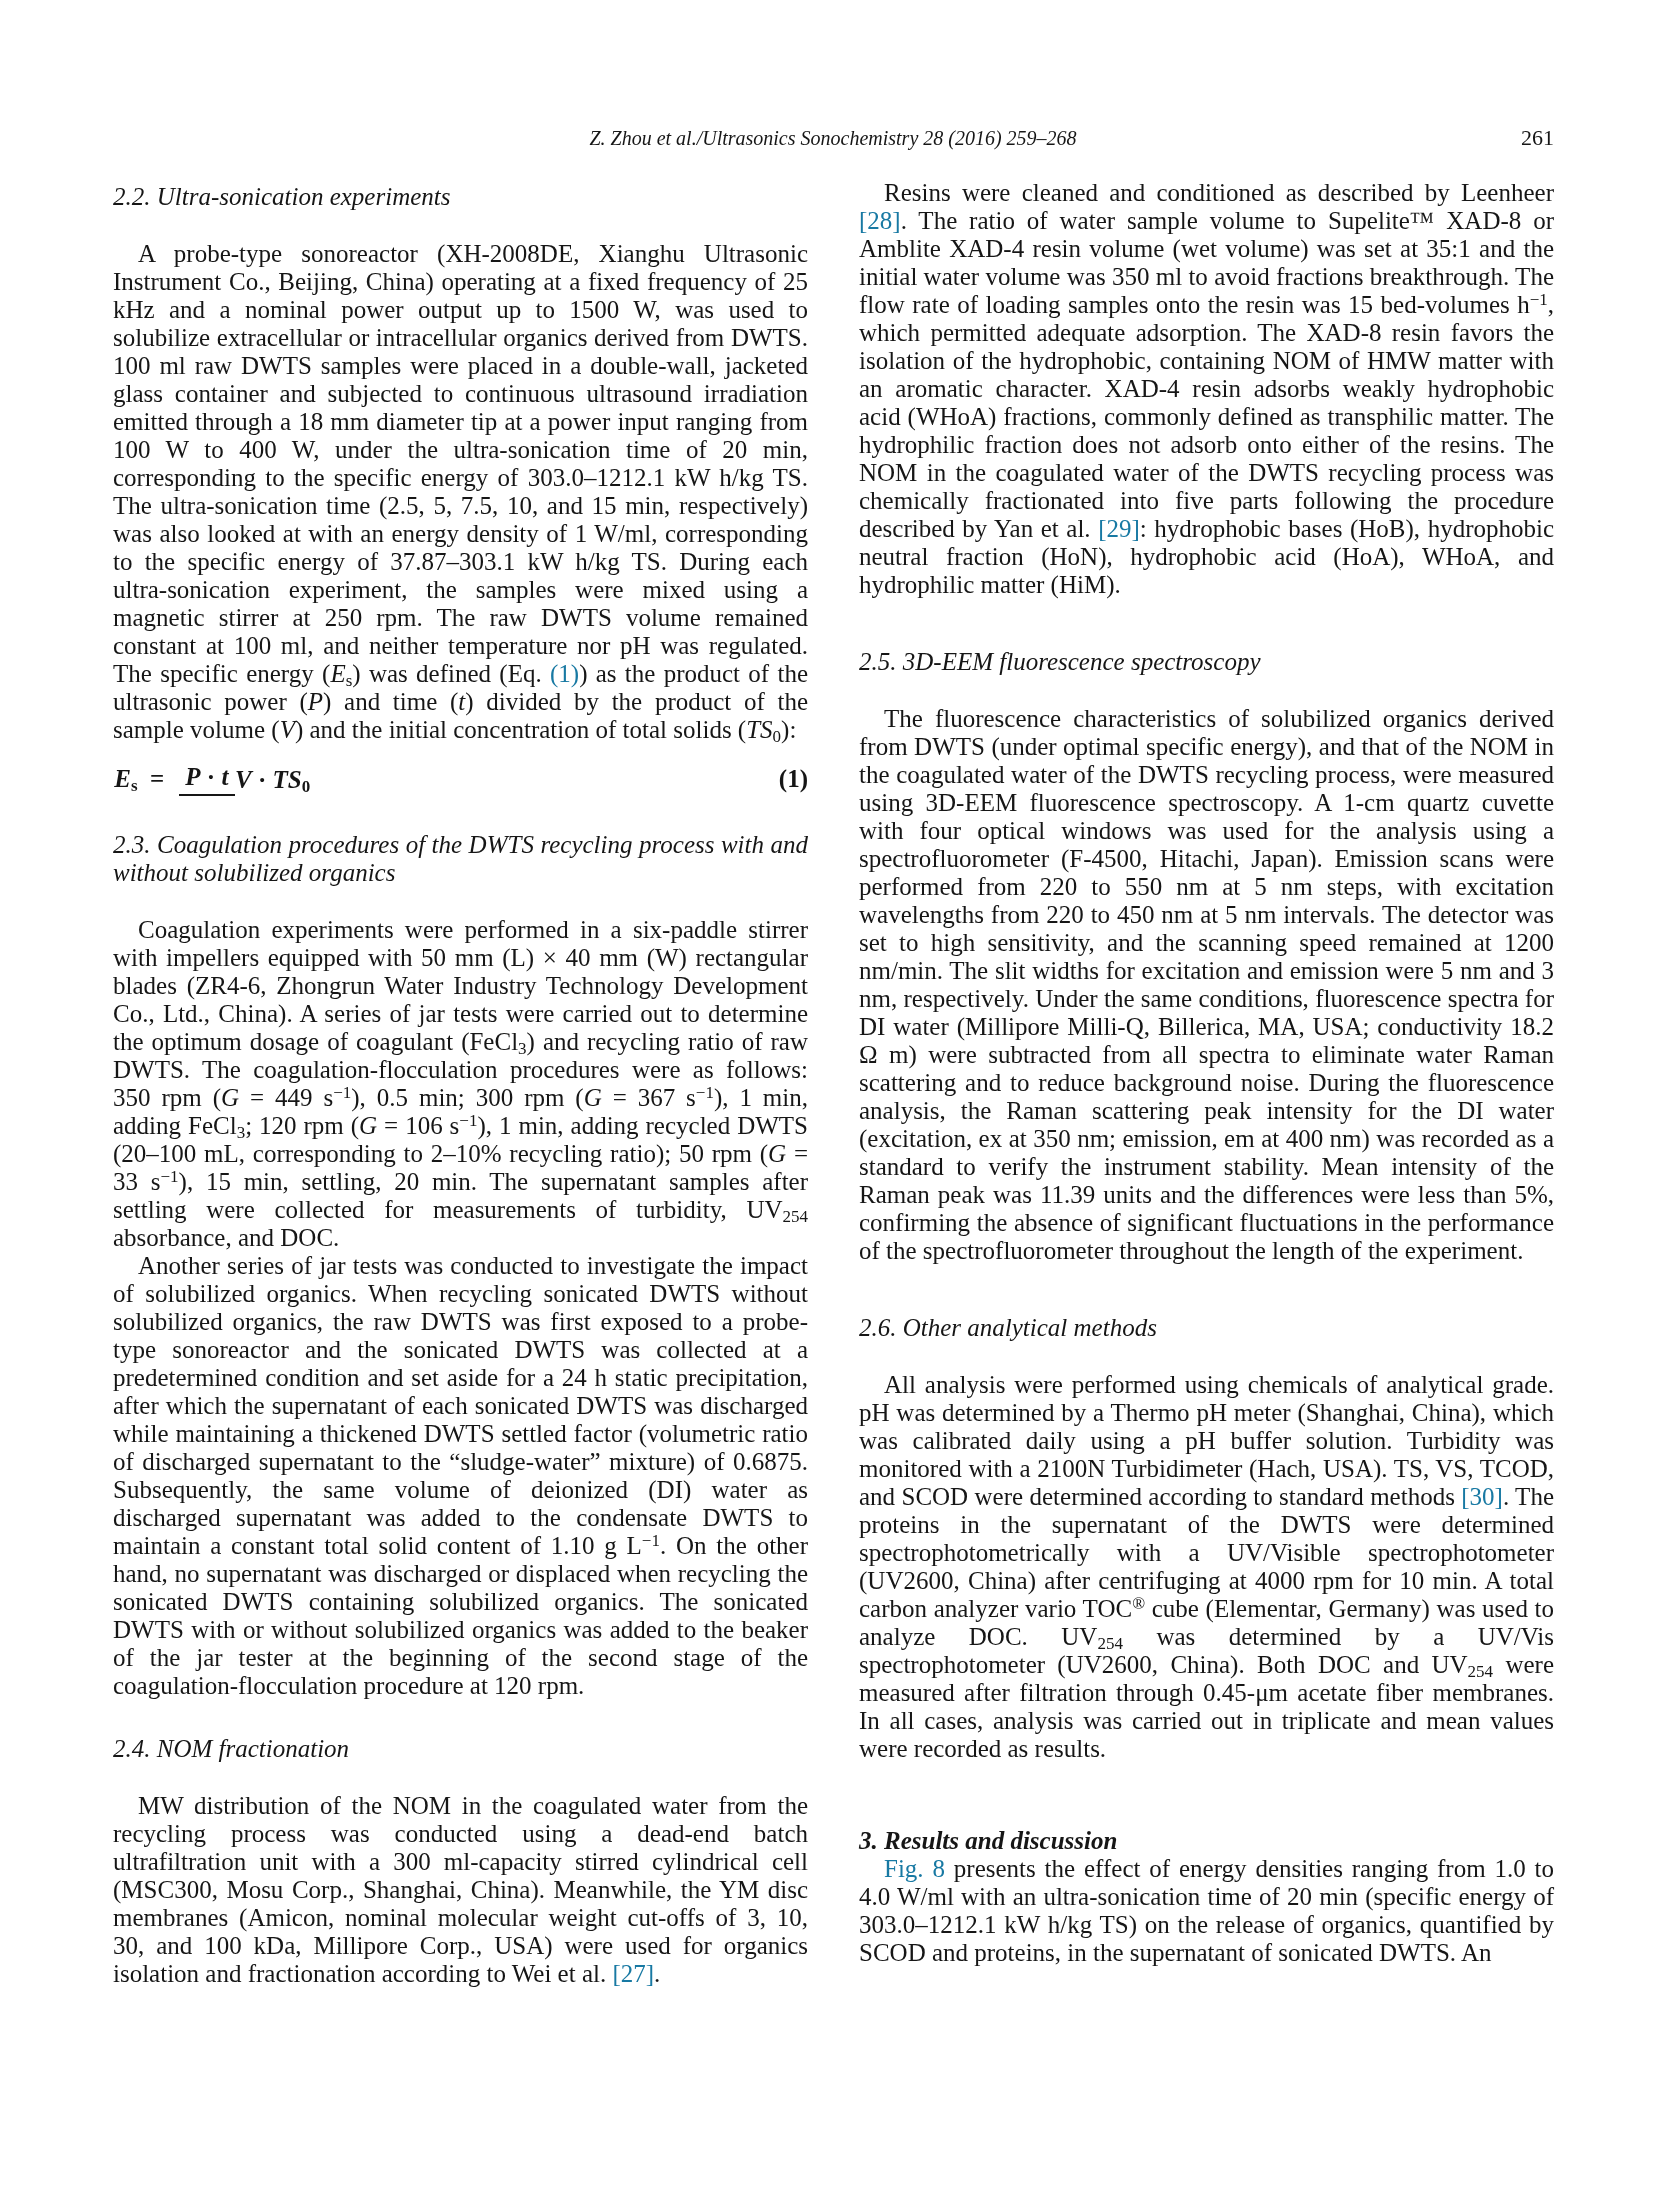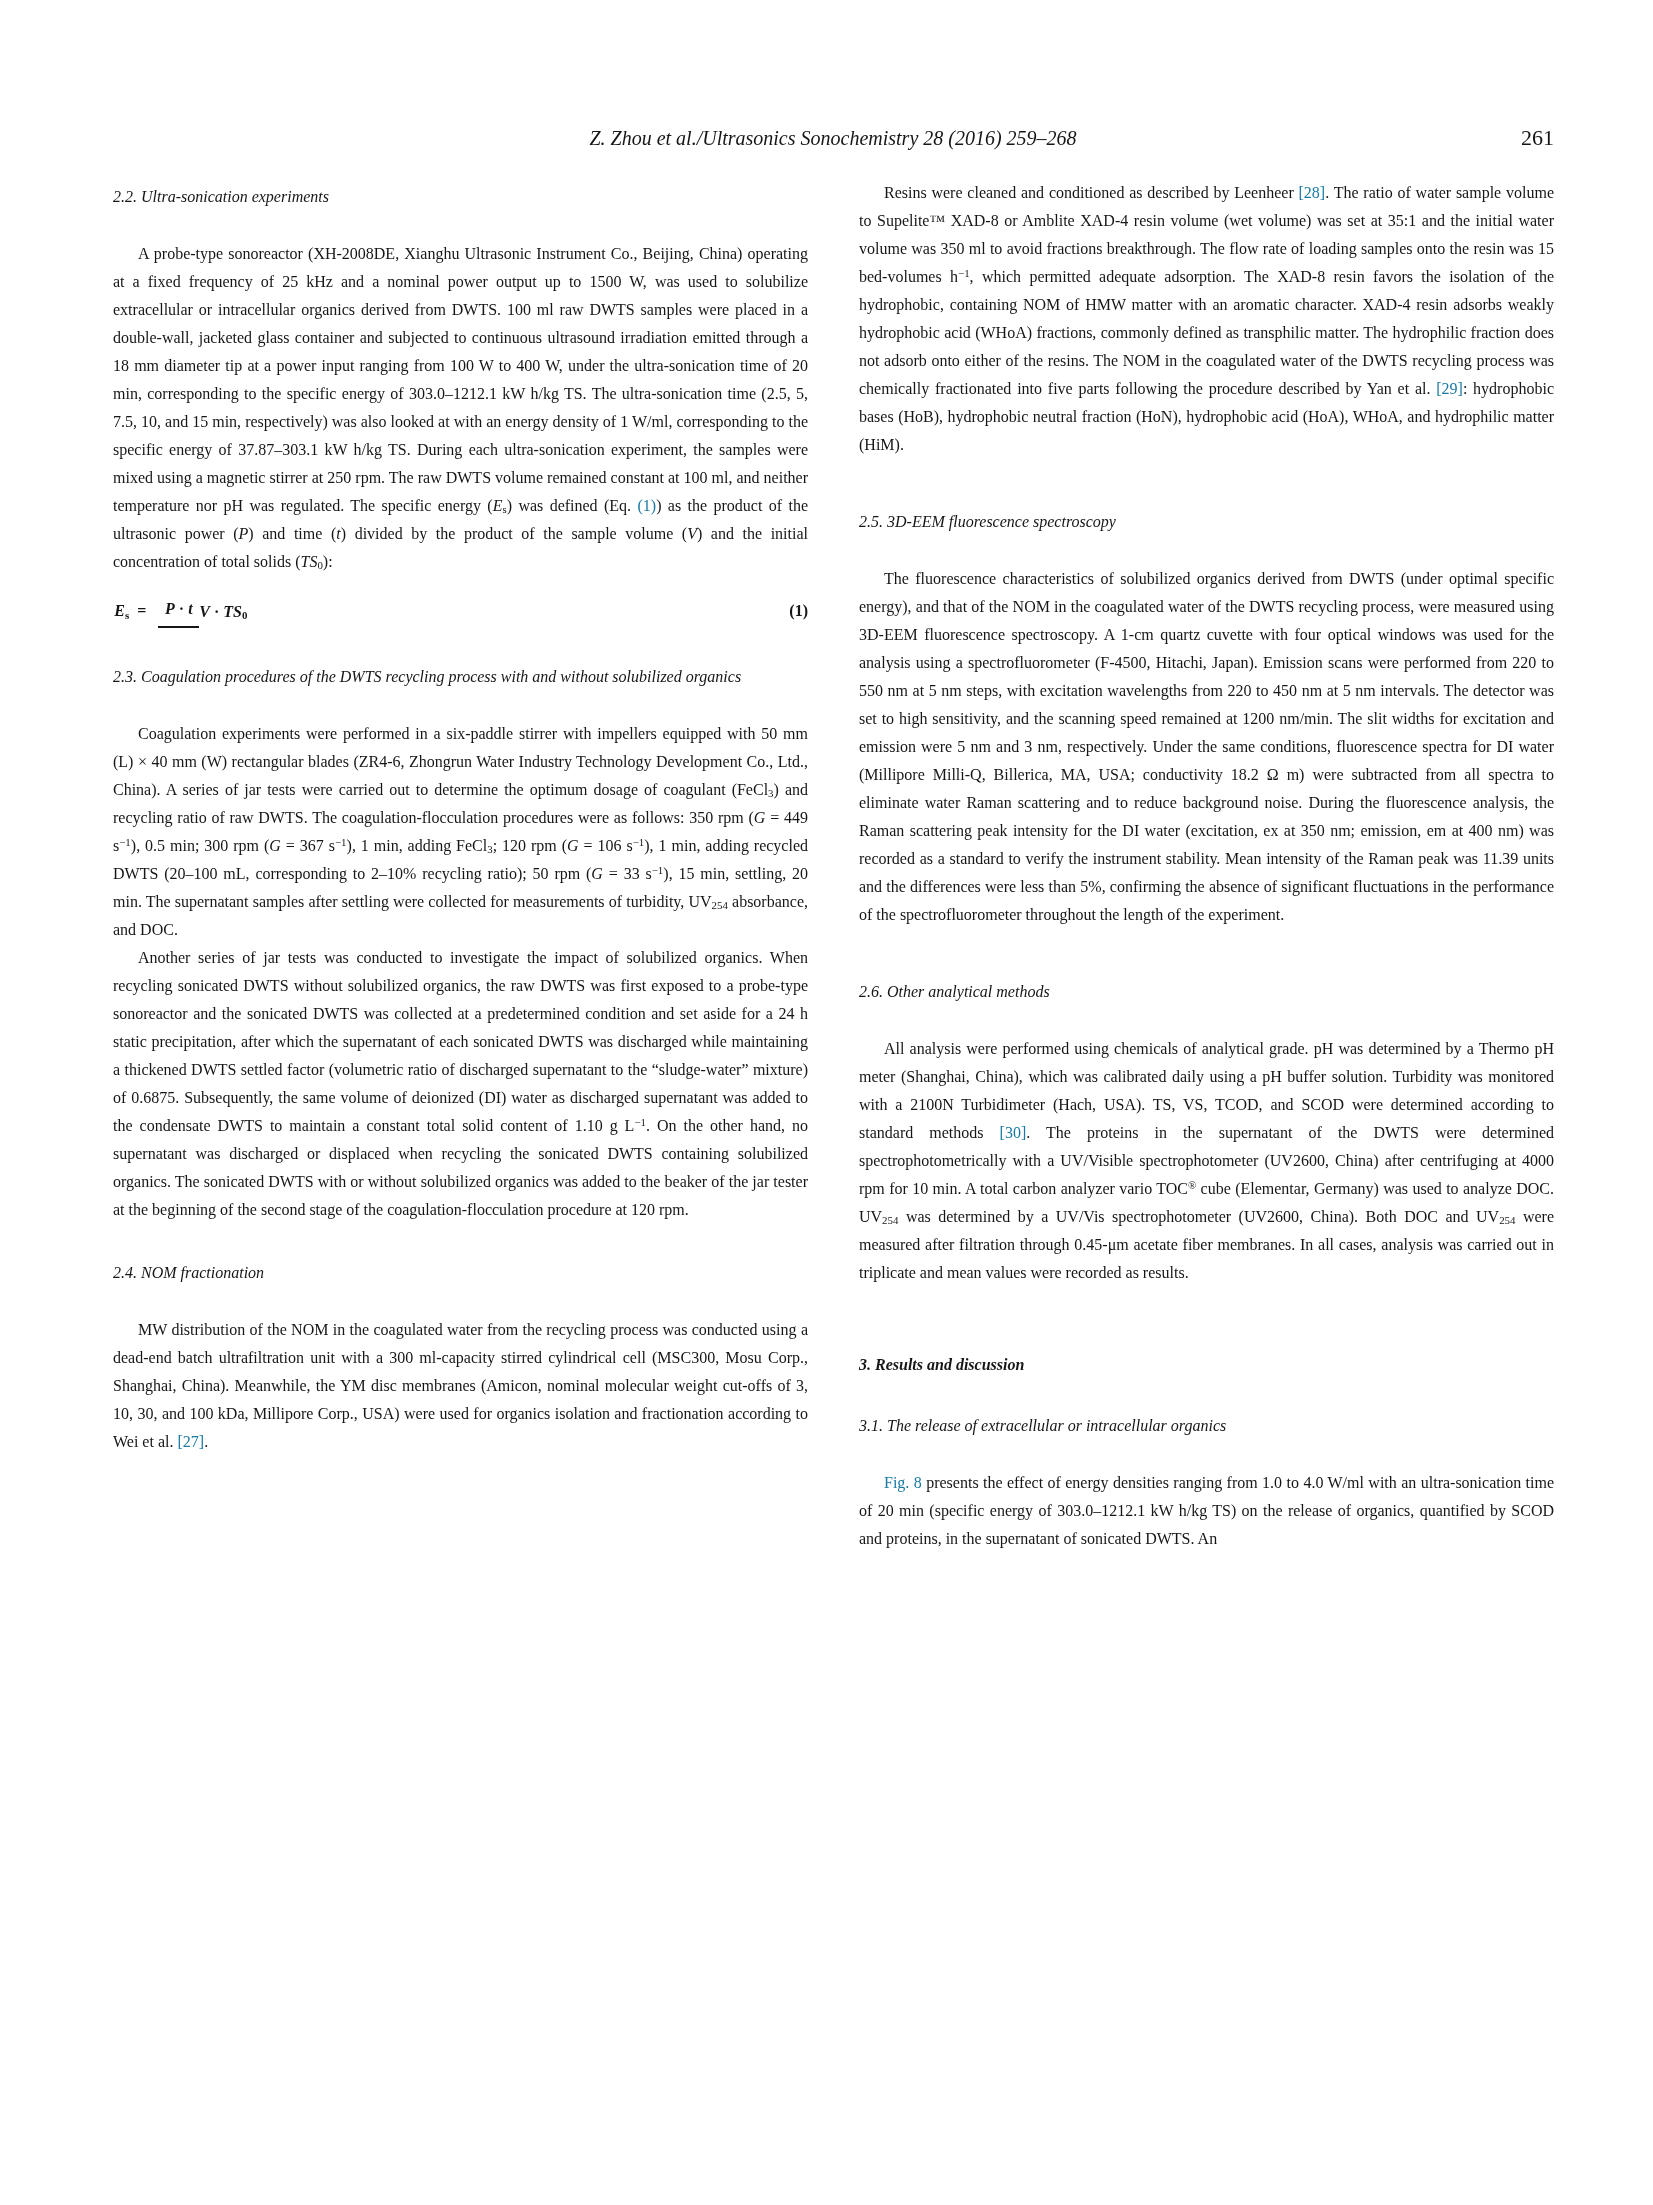--- a/index.html
+++ b/index.html
@@ -13,21 +13,21 @@
   .runhead {
     position: absolute; left: 113px; top: 127px; width: 1440px;
     text-align: center; font-size: 20px; font-style: italic;
   }
   .pagenum {
     position: absolute; top: 125px; left: 1487px; width: 67px;
     text-align: right; font-size: 22px;
   }
   .col {
     position: absolute; top: 179px; width: 695px;
-    font-size: 16px; line-height: 28px; text-align: justify;
+    font-size: 25px; line-height: 28px; text-align: justify;
   }
   .col-left  { left: 113px; }
   .col-right { left: 859px; }
   p { margin: 0; text-indent: 25px; }
   .sec { font-style: italic; margin: 35px 0 29px; }
   .sec.first { margin-top: 4px; }
   .sec.big { margin-top: 49px; font-family: Liberation Serif, serif; }
   .sec-bold { font-weight: bold; margin: 64px 0 0 0; font-style: italic; }
   .sec.after-bold { margin-top: 33px; }
   sub, sup { font-size: 68%; line-height: 0; }
@@ -74,18 +74,17 @@
   <div class="col col-right">
     <p>Resins were cleaned and conditioned as described by Leenheer <span class="link">[28]</span>. The ratio of water sample volume to Supelite™ XAD-8 or Amblite XAD-4 resin volume (wet volume) was set at 35:1 and the initial water volume was 350 ml to avoid fractions breakthrough. The flow rate of loading samples onto the resin was 15 bed-volumes h<sup>−1</sup>, which permitted adequate adsorption. The XAD-8 resin favors the isolation of the hydrophobic, containing NOM of HMW matter with an aromatic character. XAD-4 resin adsorbs weakly hydrophobic acid (WHoA) fractions, commonly defined as transphilic matter. The hydrophilic fraction does not adsorb onto either of the resins. The NOM in the coagulated water of the DWTS recycling process was chemically fractionated into five parts following the procedure described by Yan et al. <span class="link">[29]</span>: hydrophobic bases (HoB), hydrophobic neutral fraction (HoN), hydrophobic acid (HoA), WHoA, and hydrophilic matter (HiM).</p>
 
     <div class="sec big">2.5. 3D-EEM fluorescence spectroscopy</div>
     <p>The fluorescence characteristics of solubilized organics derived from DWTS (under optimal specific energy), and that of the NOM in the coagulated water of the DWTS recycling process, were measured using 3D-EEM fluorescence spectroscopy. A 1-cm quartz cuvette with four optical windows was used for the analysis using a spectrofluorometer (F-4500, Hitachi, Japan). Emission scans were performed from 220 to 550 nm at 5 nm steps, with excitation wavelengths from 220 to 450 nm at 5 nm intervals. The detector was set to high sensitivity, and the scanning speed remained at 1200 nm/min. The slit widths for excitation and emission were 5 nm and 3 nm, respectively. Under the same conditions, fluorescence spectra for DI water (Millipore Milli-Q, Billerica, MA, USA; conductivity 18.2 Ω m) were subtracted from all spectra to eliminate water Raman scattering and to reduce background noise. During the fluorescence analysis, the Raman scattering peak intensity for the DI water (excitation, ex at 350 nm; emission, em at 400 nm) was recorded as a standard to verify the instrument stability. Mean intensity of the Raman peak was 11.39 units and the differences were less than 5%, confirming the absence of significant fluctuations in the performance of the spectrofluorometer throughout the length of the experiment.</p>
 
     <div class="sec big">2.6. Other analytical methods</div>
     <p>All analysis were performed using chemicals of analytical grade. pH was determined by a Thermo pH meter (Shanghai, China), which was calibrated daily using a pH buffer solution. Turbidity was monitored with a 2100N Turbidimeter (Hach, USA). TS, VS, TCOD, and SCOD were determined according to standard methods <span class="link">[30]</span>. The proteins in the supernatant of the DWTS were determined spectrophotometrically with a UV/Visible spectrophotometer (UV2600, China) after centrifuging at 4000 rpm for 10 min. A total carbon analyzer vario TOC<sup>®</sup> cube (Elementar, Germany) was used to analyze DOC. UV<sub>254</sub> was determined by a UV/Vis spectrophotometer (UV2600, China). Both DOC and UV<sub>254</sub> were measured after filtration through 0.45-μm acetate fiber membranes. In all cases, analysis was carried out in triplicate and mean values were recorded as results.</p>
 
     <div class="sec-bold">3. Results and discussion</div>
-    <div class="sec after-bold">3.1. The release of extracellular or intracellular organics</div>
     <p><span class="link">Fig. 8</span> presents the effect of energy densities ranging from 1.0 to 4.0 W/ml with an ultra-sonication time of 20 min (specific energy of 303.0–1212.1 kW h/kg TS) on the release of organics, quantified by SCOD and proteins, in the supernatant of sonicated DWTS. An</p>
   </div>
 
 </div>
 
 
 </body></html>

